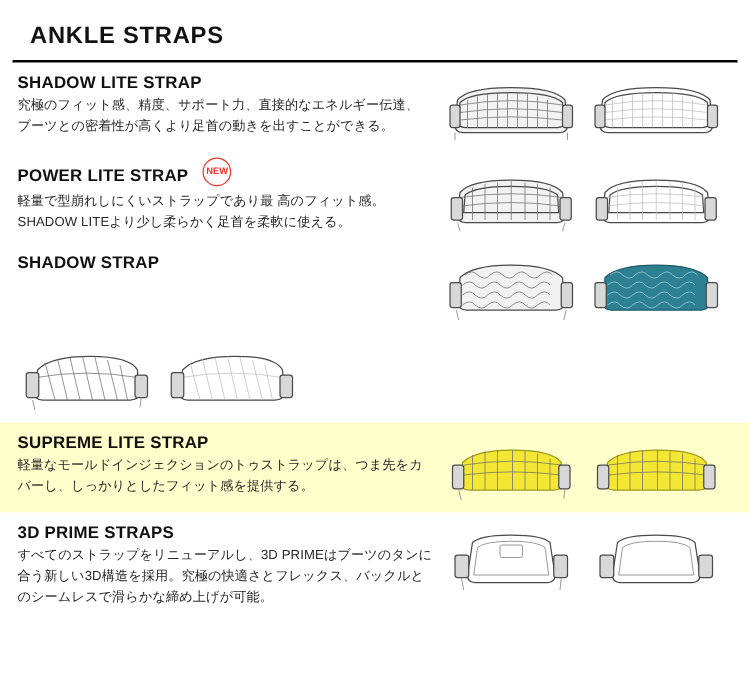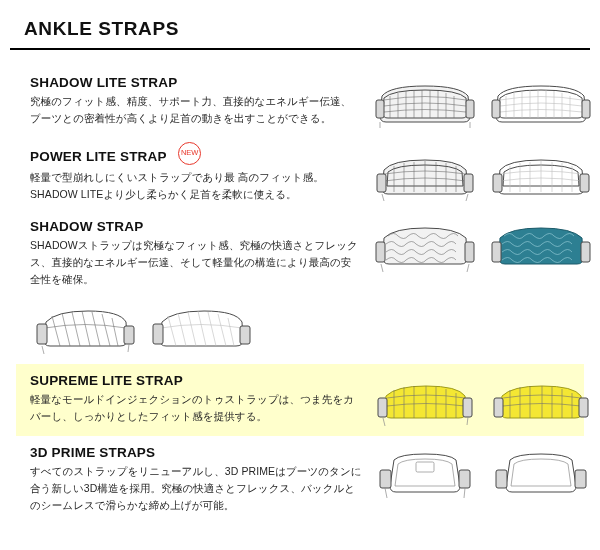--- a/index.html
+++ b/index.html
@@ -27,21 +27,21 @@
     margin: 0 10px;
   }
   .page-title {
     font-size: 19px;
     font-weight: bold;
     letter-spacing: 0.6px;
     color: #111111;
   }
   .rows {
     padding: 0;
-    margin: 16px;
+    margin: 0;
   }
   .row {
     display: flex;
     align-items: flex-start;
     padding: 8px 10px 4px 14px;
     box-sizing: border-box;
     position: relative;
   }
   .row.highlight {
     background: #ffffcc;
@@ -60,21 +60,21 @@
     margin: 0 0 3px 0;
     display: inline-block;
     vertical-align: middle;
   }
   .badge-new {
     display: inline-block;
     vertical-align: middle;
     margin-left: 7px;
     color: #e8372b;
     font-size: 7.5px;
-    font-weight: normal;
+    font-weight: bold;
     border: 1px solid #e8372b;
     border-radius: 50%;
     width: 21px;
     height: 21px;
     line-height: 20px;
     text-align: center;
     letter-spacing: 0;
     position: relative;
     top: -4px;
   }
@@ -232,21 +232,20 @@
             <rect class="fill-gray" x="7" y="26" width="9" height="18" rx="2"></rect>
             <rect class="fill-gray" x="94" y="26" width="9" height="18" rx="2"></rect>
           </svg>
         </div>
       </div>
     </div>
 
     <div class="row">
       <div class="row-text">
         <div class="strap-name">SHADOW STRAP</div>
-        <div class="strap-desc">SHADOWストラップは究極なフィット感、究極の快適さとフレックス、直接的なエネルギー伝達、そして軽量化の構造により最高の安全性を確保。</div>
       </div>
       <div class="row-images">
         <div class="img-cell">
           <svg viewBox="0 0 110 58">
             <path class="fill-light" d="M14 18 Q24 8 55 8 Q86 8 96 18 L97 38 Q97 44 91 44 L19 44 Q13 44 13 38 Z"></path>
             <g class="mesh">
               <path d="M18 16 q6 -5 10 0 q6 5 10 0 q6 -5 10 0 q6 5 10 0 q6 -5 10 0 q6 5 10 0 q6 -5 10 0"></path>
               <path d="M16 24 q6 -5 10 0 q6 5 10 0 q6 -5 10 0 q6 5 10 0 q6 -5 10 0 q6 5 10 0 q6 -5 10 0"></path>
               <path d="M16 32 q6 -5 10 0 q6 5 10 0 q6 -5 10 0 q6 5 10 0 q6 -5 10 0 q6 5 10 0 q6 -5 10 0"></path>
               <path d="M16 40 q6 -5 10 0 q6 5 10 0 q6 -5 10 0 q6 5 10 0 q6 -5 10 0 q6 5 10 0 q6 -5 10 0"></path>

